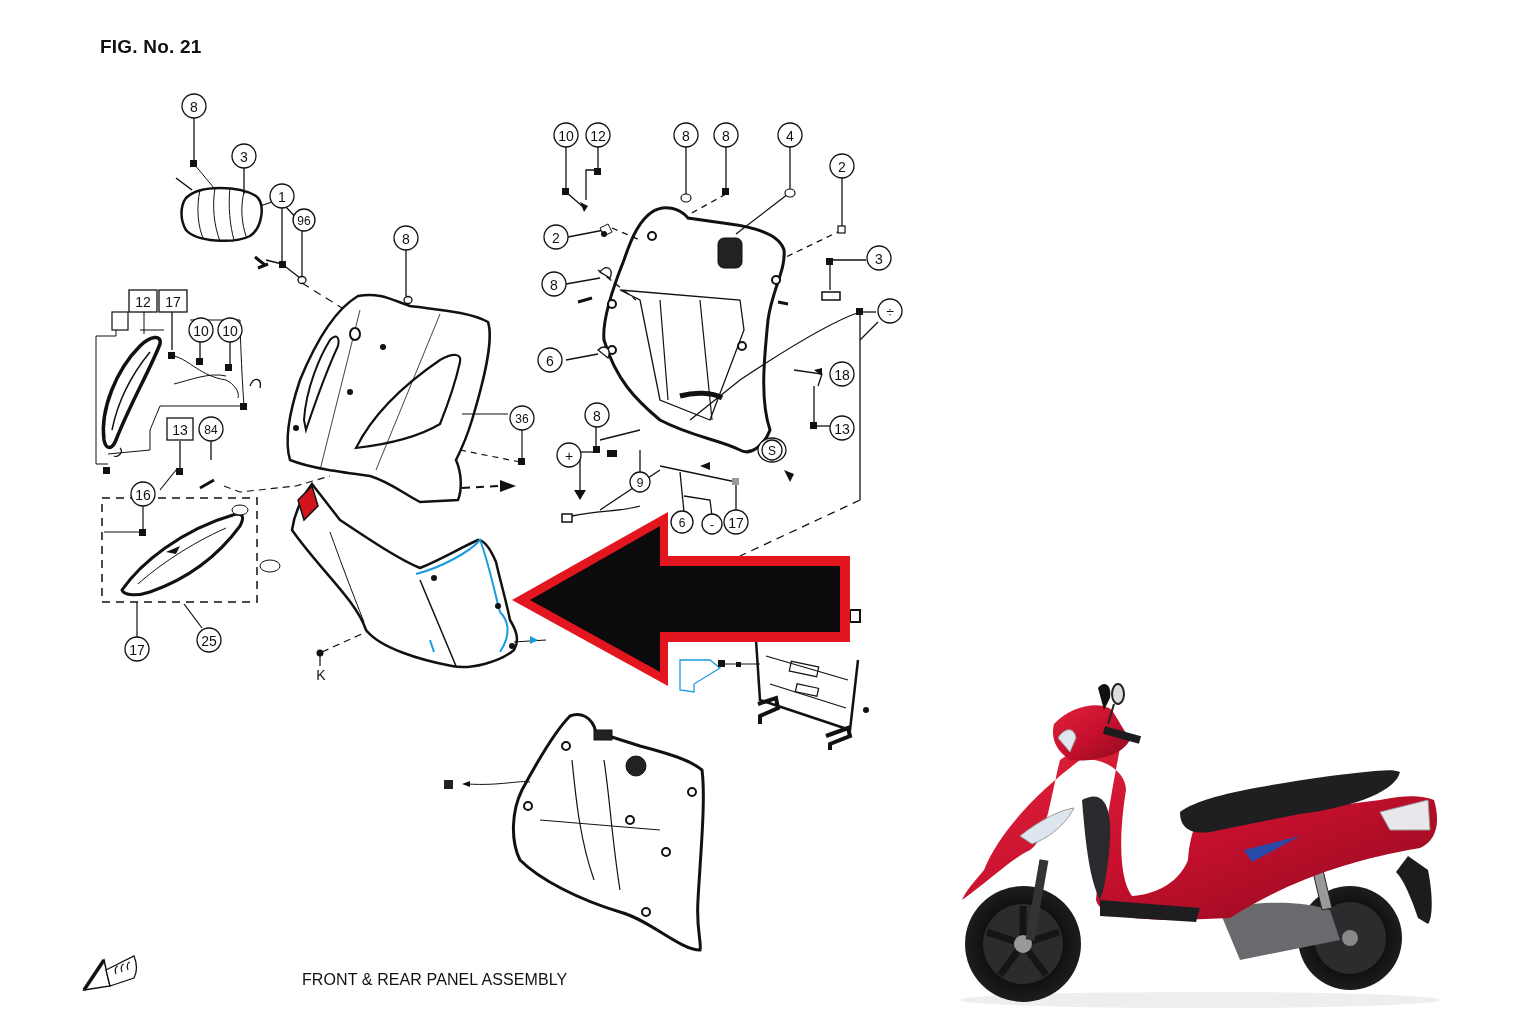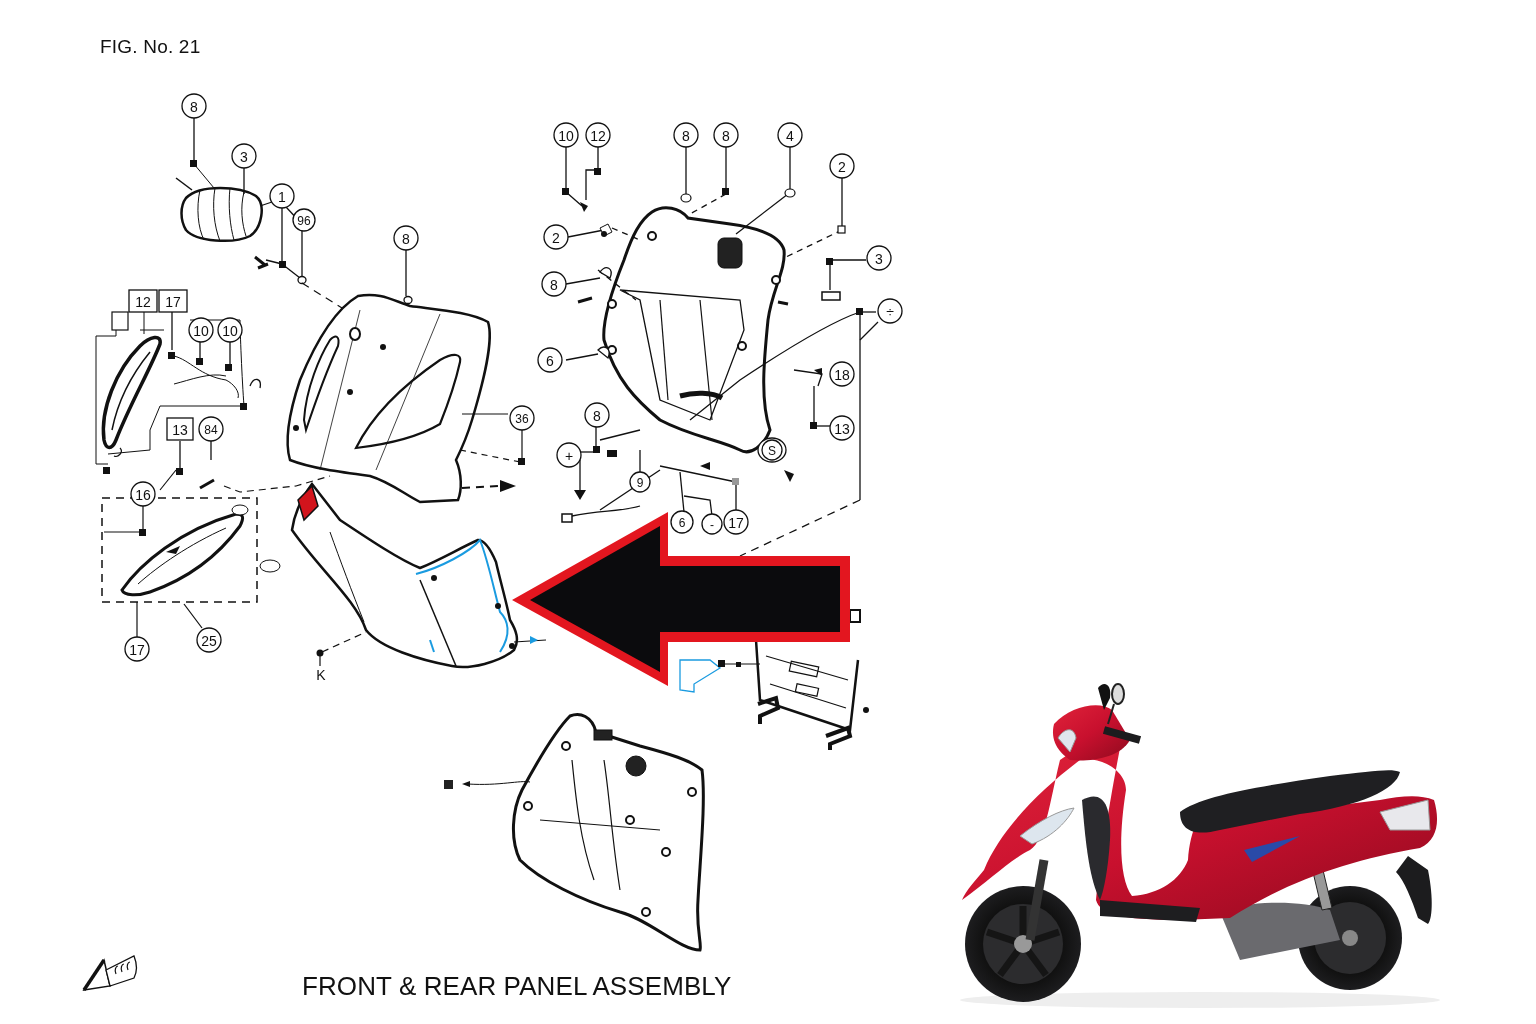--- a/index.html
+++ b/index.html
@@ -1,18 +1,18 @@
 <!DOCTYPE html>
 <html><head>
 <meta charset="utf-8">
 <style>
   html, body { margin:0; padding:0; background:#ffffff; }
   body { width:1536px; height:1024px; position:relative; overflow:hidden; font-family:"Liberation Sans", sans-serif; color:#111; }
-  .fig-title { position:absolute; left:100px; top:36px; font-size:19px; font-weight:normal; letter-spacing:0.2px; }
-  .caption { position:absolute; left:302px; top:971px; font-size:26px; letter-spacing:0.1px; }
+  .fig-title { position:absolute; left:100px; top:36px; font-size:19px; font-weight:bold; letter-spacing:0.2px; }
+  .caption { position:absolute; left:302px; top:971px; font-size:16px; letter-spacing:0.1px; }
   svg.diagram { position:absolute; left:0; top:0; width:1536px; height:1024px; }
   .callout-text { font-family:"Liberation Sans", sans-serif; font-size:14px; text-anchor:middle; dominant-baseline:central; fill:#111; }
 </style>
 </head>
 <body>
 
 <div class="fig-title">FIG. No. 21</div>
 
 <svg class="diagram" viewBox="0 0 1536 1024" xmlns="http://www.w3.org/2000/svg">
   <defs>

